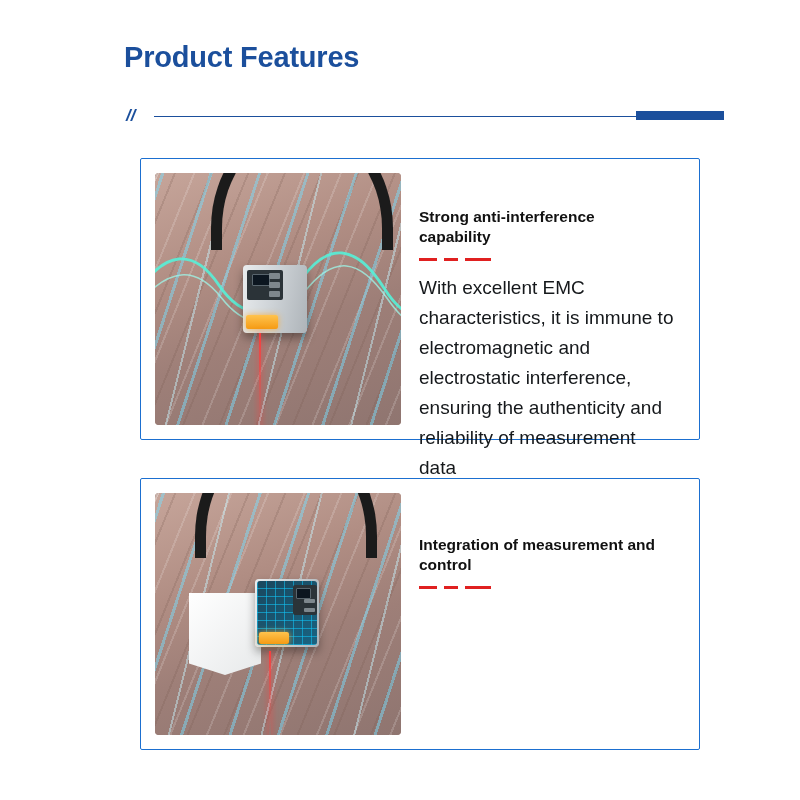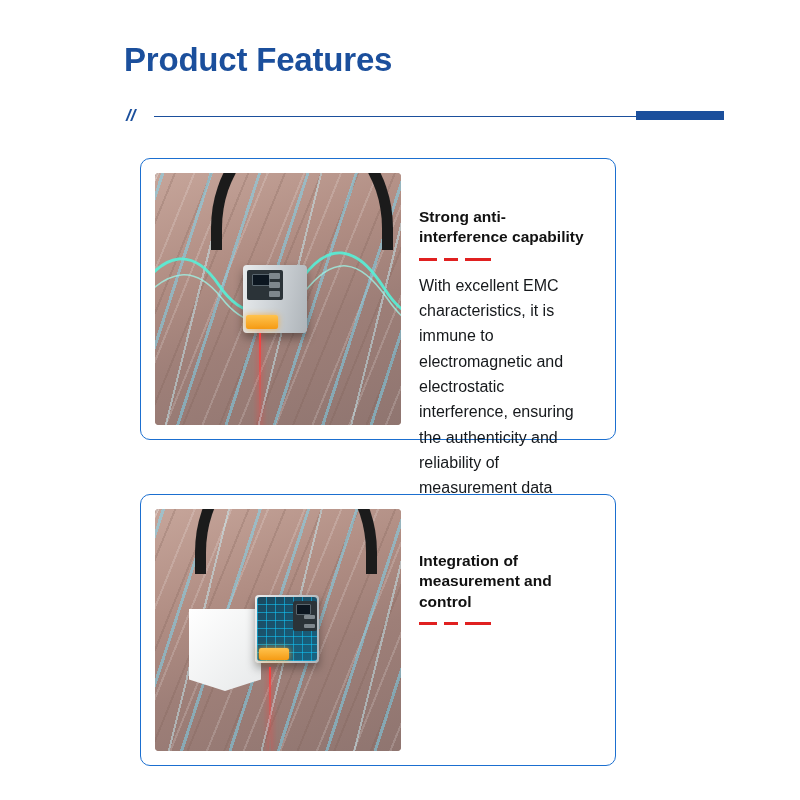--- a/index.html
+++ b/index.html
@@ -21,21 +21,21 @@
   }
 
   
   .header {
     position: absolute;
     left: 124px;
     top: 40px;
     width: 600px;
   }
   .page-title {
-    font-size: 33px;
+    font-size: 29px;
     font-weight: bold;
     color: #1b4f9c;
     letter-spacing: -0.2px;
     line-height: 1.2;
     margin: 0;
   }
   .title-rule {
     position: absolute;
     left: 0px;
     top: 65px;
@@ -72,28 +72,28 @@
     top: 6px;
     width: 88px;
     height: 9px;
     background: #1b4f9c;
   }
 
   
   .card {
     position: absolute;
     left: 140px;
-    width: 476px;
+    width: 560px;
     border: 1px solid #1b6fd0;
-    border-radius: 10px;
+    border-radius: 2px;
     box-sizing: border-box;
     background: #ffffff;
   }
   #card-1 { top: 158px; height: 282px; }
-  #card-2 { top: 478px; height: 272px; margin-top: 16px; }
+  #card-2 { top: 478px; height: 272px; }
 
   .card-inner {
     display: flex;
     height: 100%;
     box-sizing: border-box;
     padding: 14px;
     gap: 18px;
   }
 
   
@@ -263,21 +263,21 @@
   }
   .dash-row i {
     display: block;
     height: 3px;
     background: #e02020;
   }
   .dash-row i.d1 { width: 18px; }
   .dash-row i.d2 { width: 14px; }
   .dash-row i.d3 { width: 26px; }
   .feature-body {
-    font-size: 16px;
+    font-size: 19px;
     color: #15181b;
     line-height: 1.58;
     margin: 0;
     max-width: 258px;
   }
 </style>
 </head>
 <body>
 
 <div class="page">

